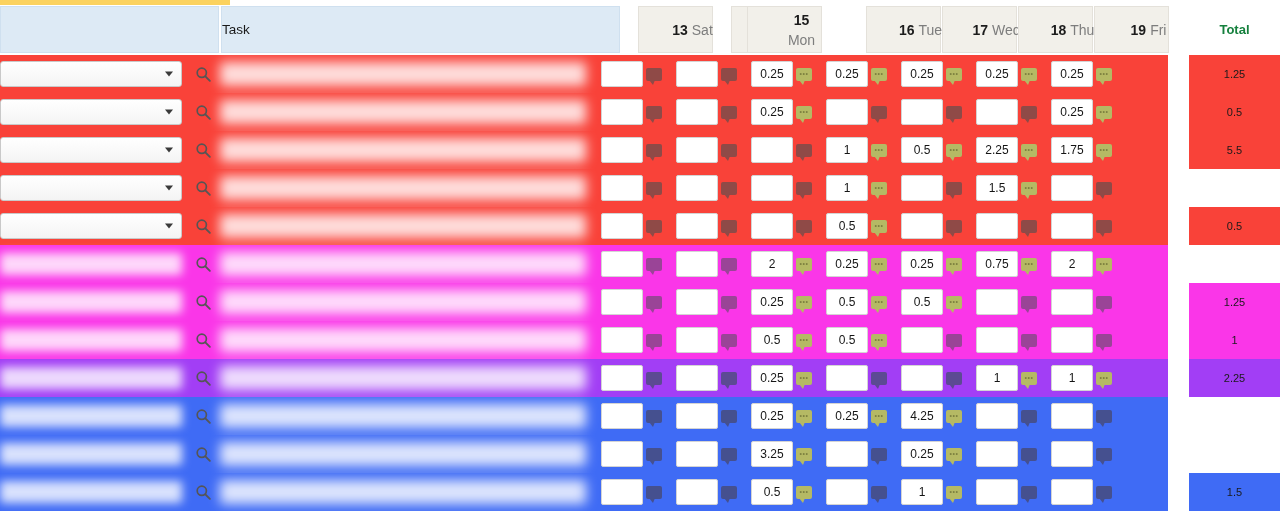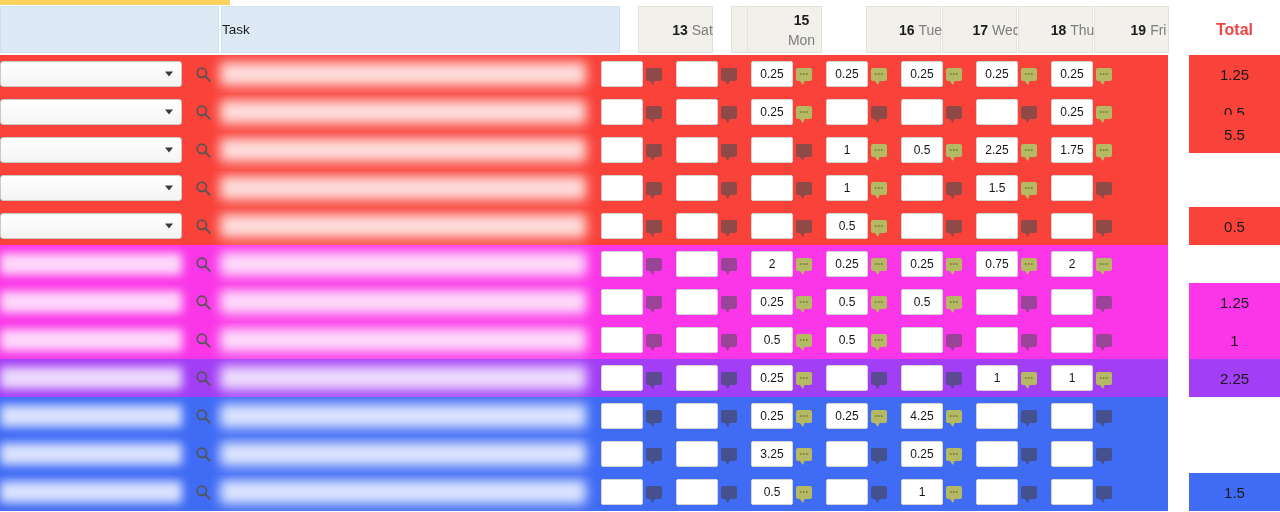--- a/index.html
+++ b/index.html
@@ -46,34 +46,34 @@
     padding-left: 34px;
   }
   .day-num { font-size: 14px; font-weight: bold; color: #1c1c1c; }
   .day-dow { font-size: 14px; color: #7d7d7d; }
   .total-hdr {
     position: absolute; top: 0; left: 1189px;
     width: 91px; height: 47px;
     display: flex; align-items: center; justify-content: center;
     background: #ffffff;
   }
-  .total-hdr-label { font-size: 16px; font-weight: bold; color: #ef4444; }
+  .total-hdr-label { font-size: 13px; font-weight: bold; color: #15803d; }
 
   
   .grid { position: absolute; left: 0; top: 55px; width: 1280px; height: 457px; }
 
   .row {
     position: absolute; left: 0; width: 1168px;
     display: flex; align-items: center;
   }
   .row-total {
     position: absolute; left: 1189px; width: 91px;
     display: flex; align-items: center; justify-content: center;
   }
-  .total-val { font-size: 15px; color: #1a1a1a; }
+  .total-val { font-size: 11px; color: #1a1a1a; }
 
   
   .proj-col {
     position: relative; width: 186px; height: 100%;
     display: flex; align-items: center;
     padding: 0 4px 0 0;
   }
   .proj-select {
     width: 100%; height: 26px;
     background: linear-gradient(#ffffff, #f4f4f4);
@@ -372,21 +372,21 @@
             </div>
           </div>
           <div class="day">
             <div class="hr-input">1.75</div>
             <div class="bubble filled">
               <span class="dots">•••</span>
             </div>
           </div>
         </div>
       </div>
-      <div class="row-total band-red" style="top: 60px; height: 38px;">
+      <div class="row-total band-red" style="top: 76px; height: 38px;">
         <span class="total-val">5.5</span>
       </div>
       <div class="row band-red" style="top: 114px; height: 38px;">
         <div class="proj-col">
           <div class="proj-select">
             <span class="caret"></span>
           </div>
         </div>
         <div class="search-col">
           <svg viewBox="0 0 20 20" width="17" height="17" class="search-ic">

